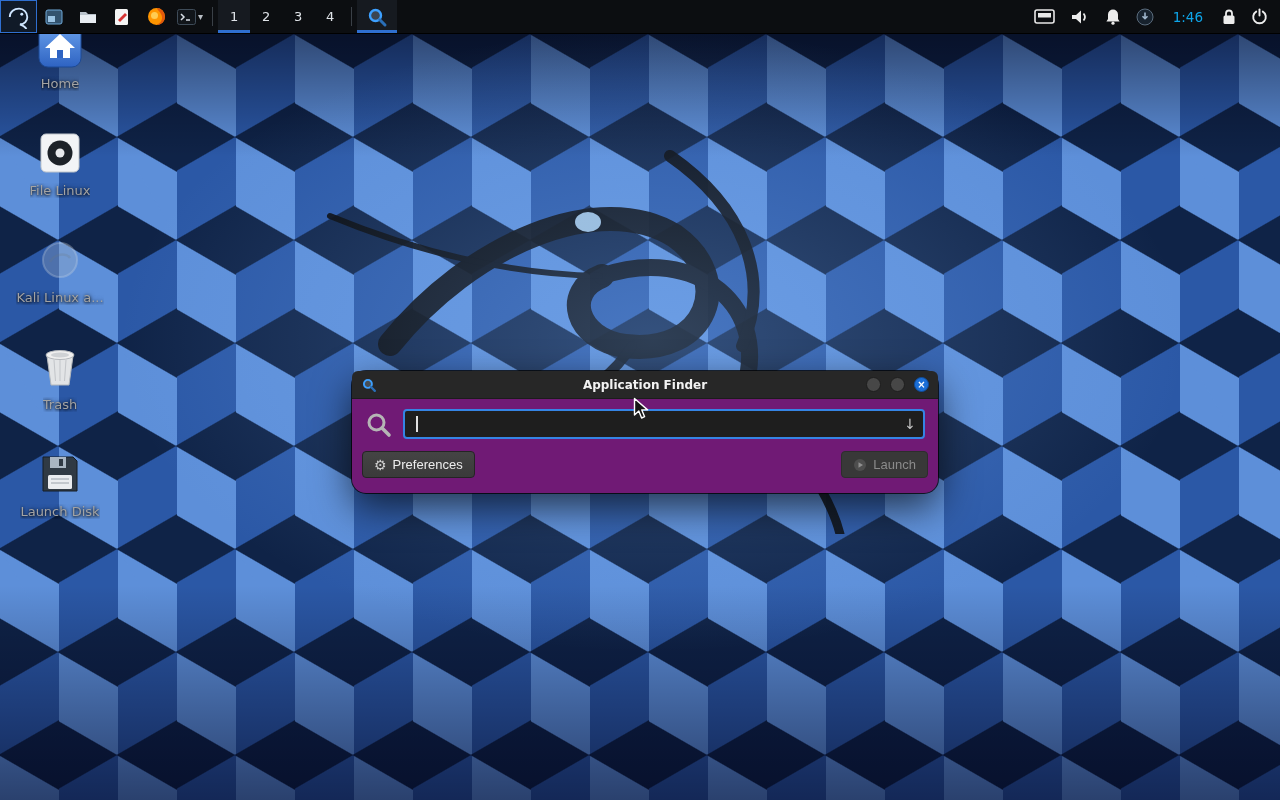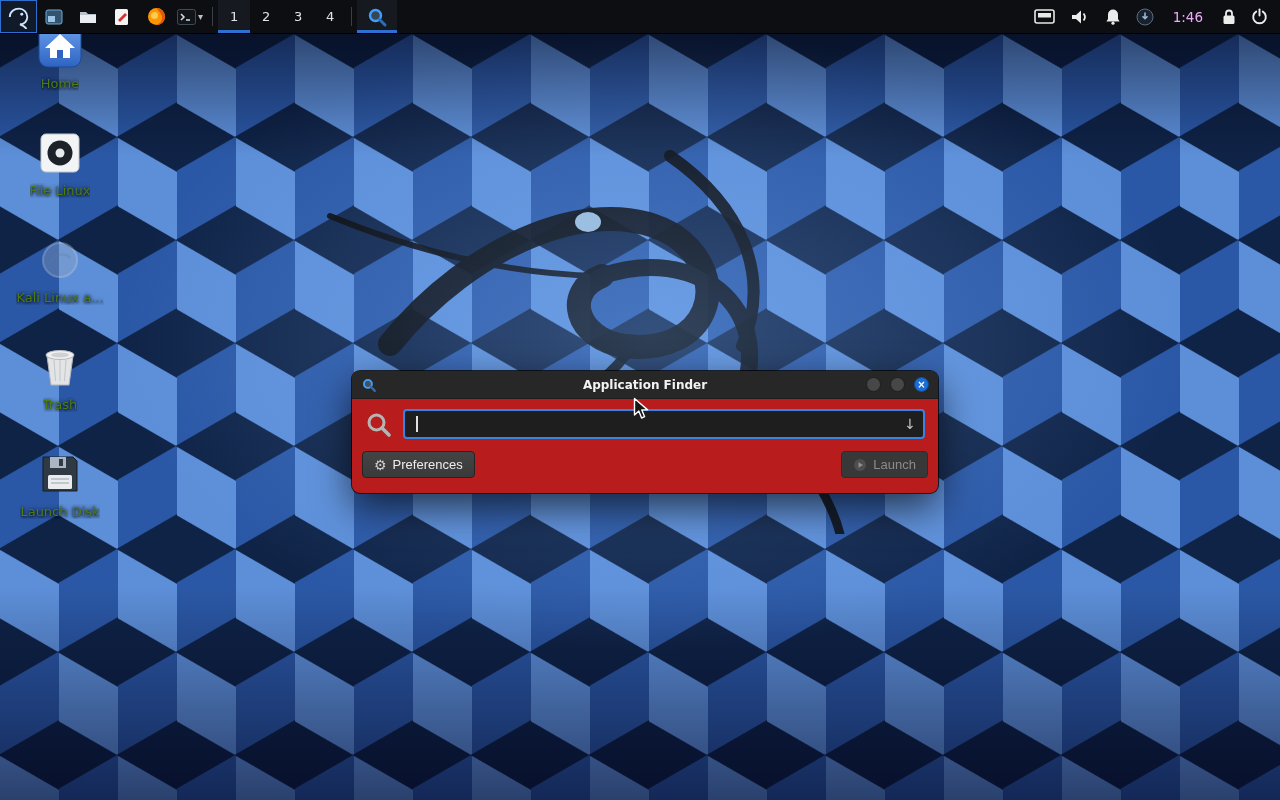--- a/index.html
+++ b/index.html
@@ -35,21 +35,21 @@
   .ws.active { border-bottom-color:#2f6fd0; background:#161a20; }
   .task-btn {
     width:40px; display:flex; align-items:center; justify-content:center;
     border-top:3px solid transparent; border-bottom:3px solid #2f6fd0;
     background:#161a20; cursor:pointer;
   }
   .term-wrap { display:flex; align-items:center; gap:2px; padding:0 4px; cursor:pointer; }
   .term-caret { font-size:10px; color:#b8bec5; line-height:1; }
   .tray { margin-left:auto; display:flex; align-items:center; gap:15px; padding:0 12px; }
   .tray-ic { display:flex; align-items:center; justify-content:center; cursor:pointer; }
-  .clock { font-size:13.5px; color:#f0abfc; cursor:default; padding:0 4px; }
+  .clock { font-size:13.5px; color:#0ea5e9; cursor:default; padding:0 4px; }
 
   
   #desktop {
     position:absolute; top:34px; left:0; right:0; bottom:0;
     background-color:#2b58a6;
     background-image:
       linear-gradient(30deg, #0f2347 12%, transparent 12.5%, transparent 87%, #0f2347 87.5%, #0f2347),
       linear-gradient(150deg, #0f2347 12%, transparent 12.5%, transparent 87%, #0f2347 87.5%, #0f2347),
       linear-gradient(30deg, #0f2347 12%, transparent 12.5%, transparent 87%, #0f2347 87.5%, #0f2347),
       linear-gradient(150deg, #0f2347 12%, transparent 12.5%, transparent 87%, #0f2347 87.5%, #0f2347),
@@ -67,29 +67,29 @@
   #dragon { position:absolute; left:270px; top:60px; opacity:.92; pointer-events:none; }
 
   
   #icon-col {
     position:absolute; left:8px; top:22px;
     display:flex; flex-direction:column; gap:38px; width:104px; z-index:3;
   }
   .dicon { display:flex; flex-direction:column; align-items:center; gap:6px; cursor:pointer; }
   .dicon .glyph { width:48px; height:48px; }
   .dicon .lbl {
-    font-size:13px; color:#4d7c0f; text-shadow:0 1px 3px rgba(0,0,0,.95), 0 0 5px rgba(0,0,0,.6);
+    font-size:13px; color:#a3a3a3; text-shadow:0 1px 3px rgba(0,0,0,.95), 0 0 5px rgba(0,0,0,.6);
     max-width:102px; white-space:nowrap; overflow:hidden; text-overflow:ellipsis; text-align:center;
   }
   .dicon.faded .glyph { opacity:.55; }
 
   
   #finder {
     position:absolute; left:352px; top:371px; width:586px; height:122px;
-    background:#b91c1c; border-radius:8px; z-index:40;
+    background:#701a75; border-radius:14px; z-index:40;
     box-shadow: 0 14px 38px rgba(0,0,0,.66), 0 0 0 1px rgba(0,0,0,.75);
     display:flex; flex-direction:column;
   }
   .tbar {
     height:28px; background:#272727; border-radius:6px 6px 0 0;
     display:flex; align-items:center; padding:0 9px; position:relative;
     border-bottom:1px solid #1c1c1c;
   }
   .tbar-title {
     position:absolute; left:0; right:0; text-align:center;

